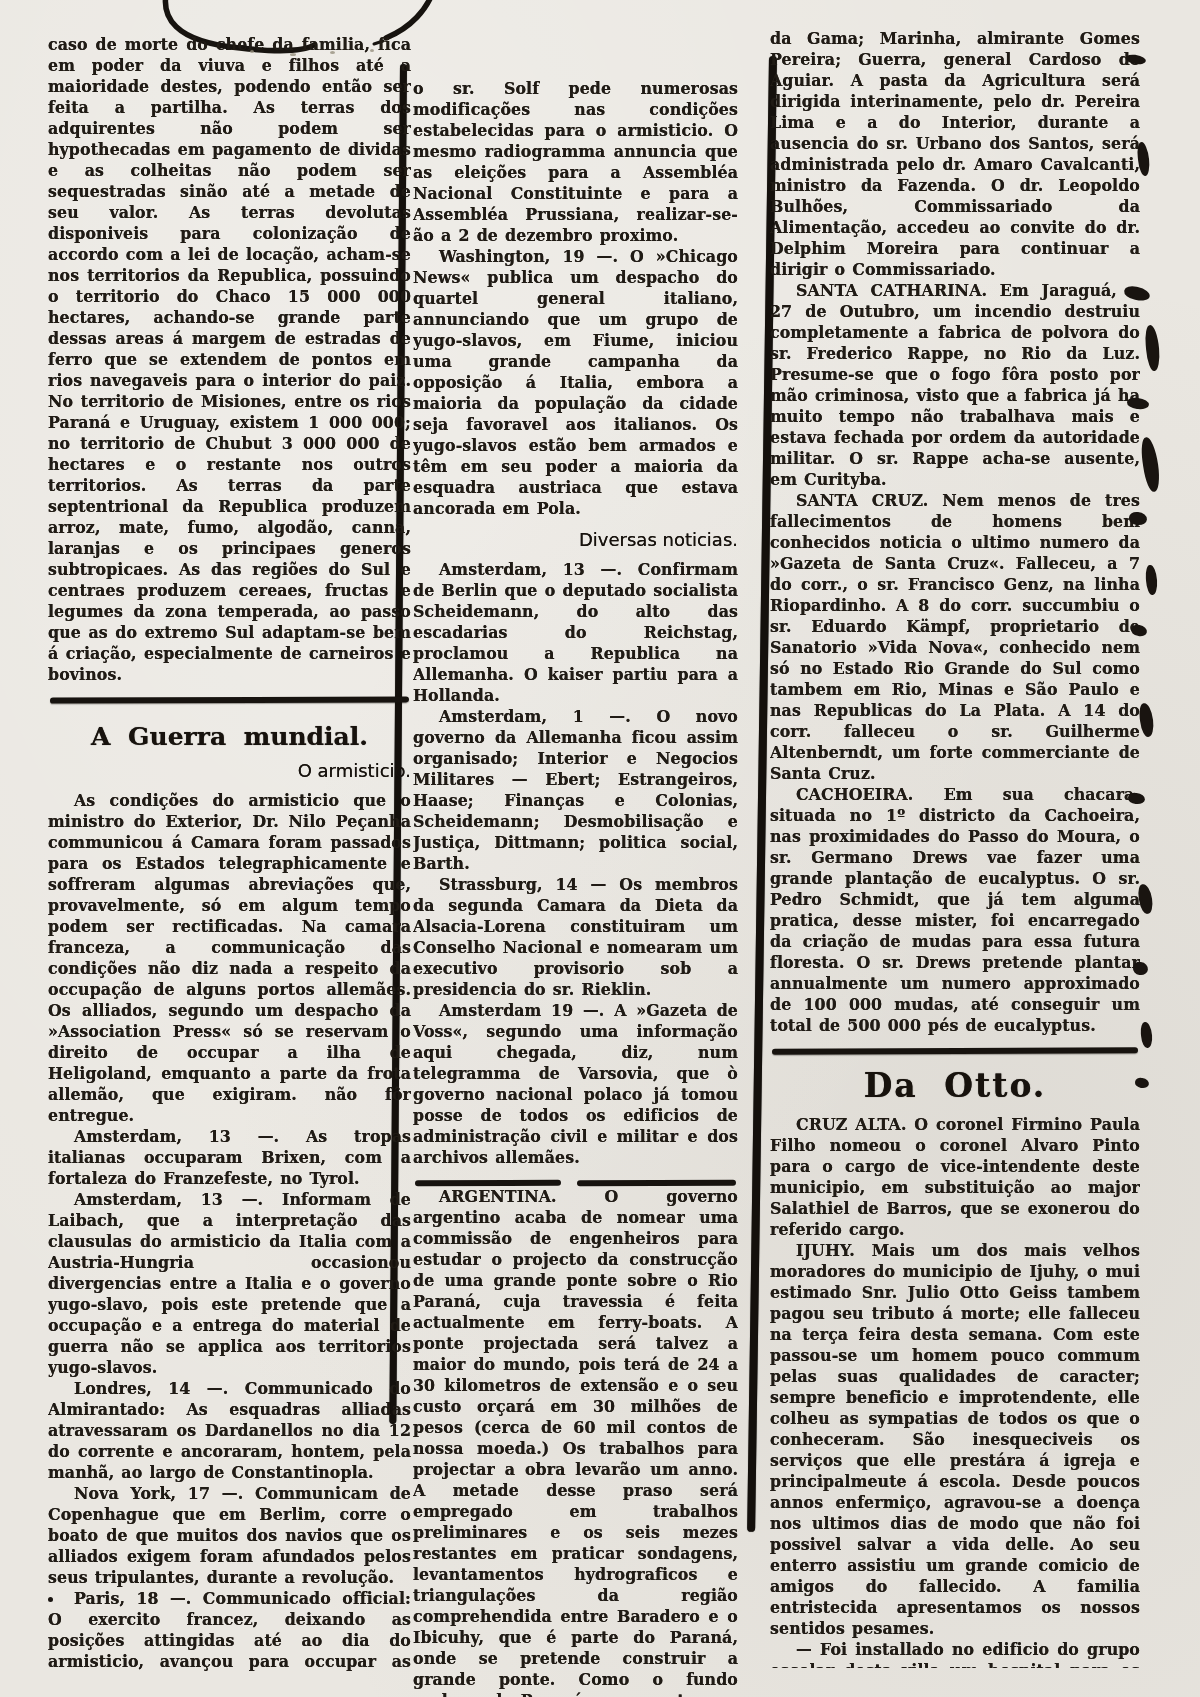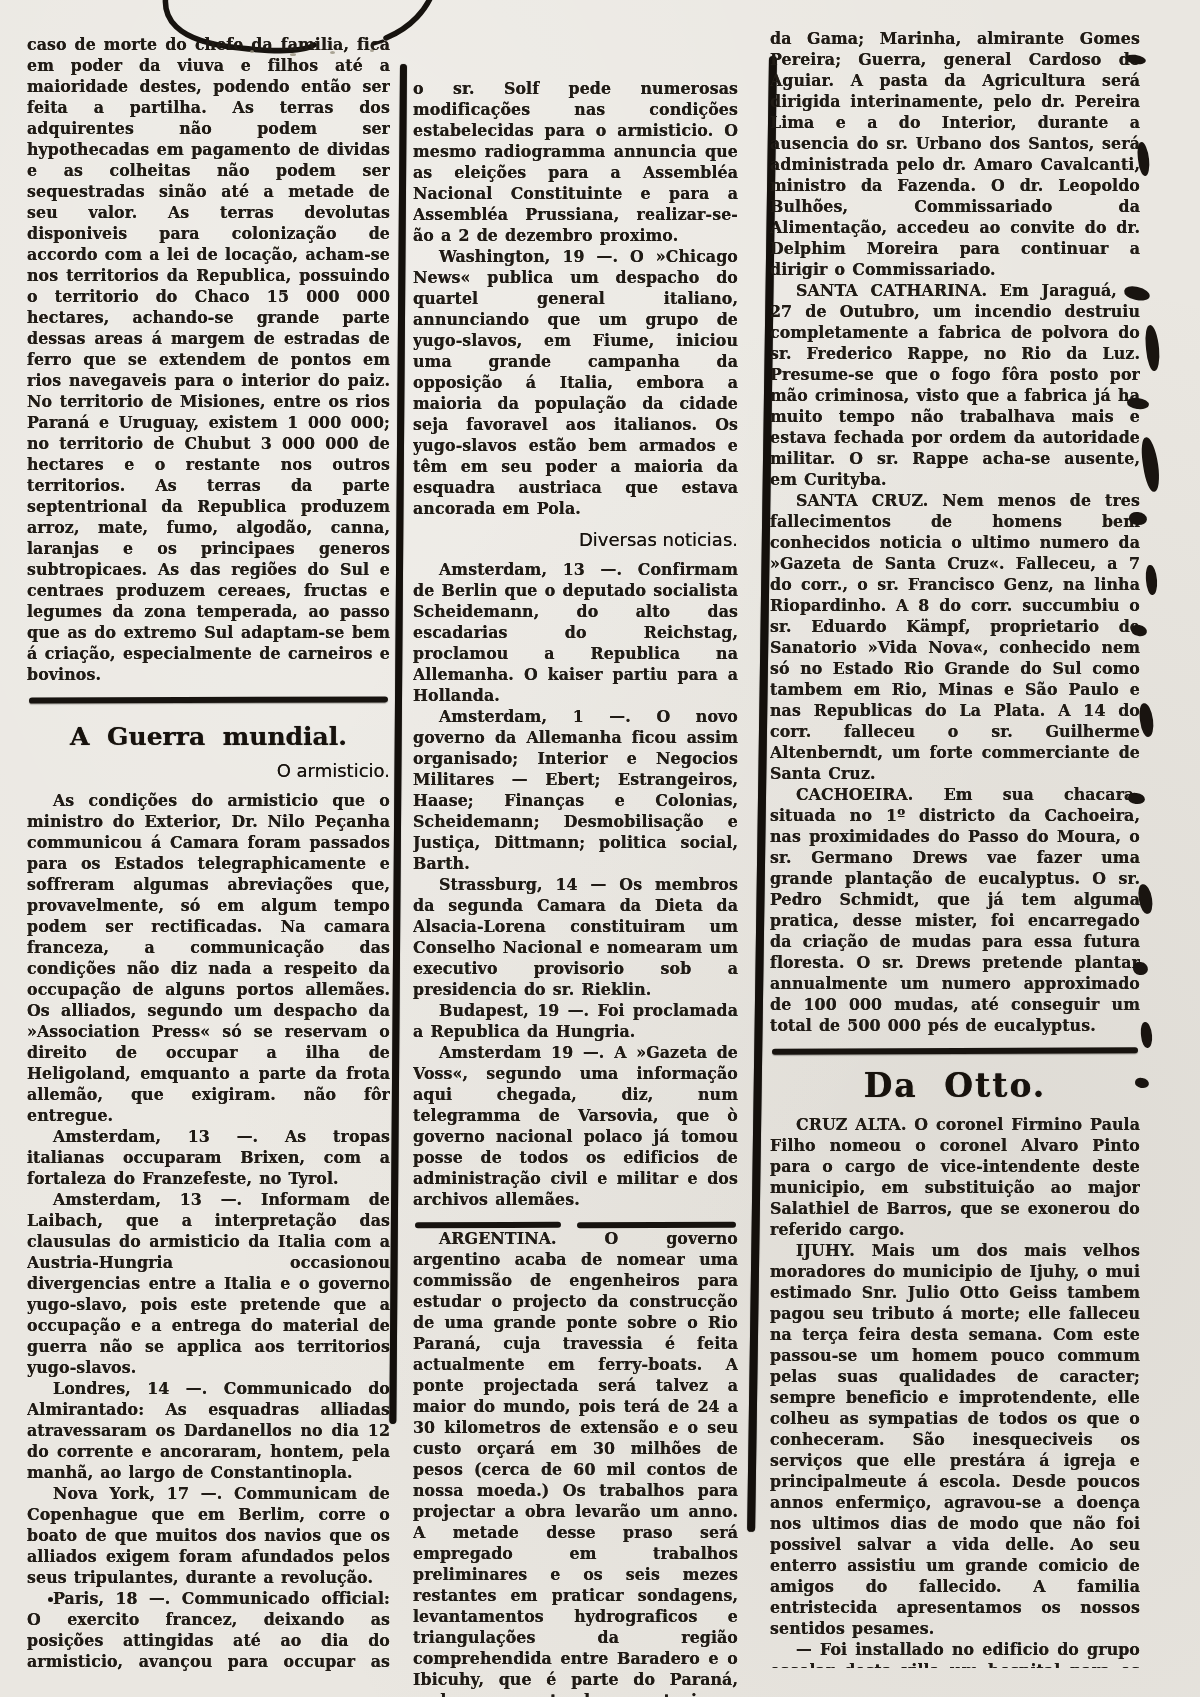--- a/index.html
+++ b/index.html
@@ -10,21 +10,21 @@
   }
   #page {
     position:relative; width:1200px; height:1697px; overflow:hidden;
     background:
       radial-gradient(ellipse at 30% 20%, rgba(255,255,255,.25), rgba(0,0,0,0) 60%),
       radial-gradient(ellipse at 85% 70%, rgba(120,115,105,.10), rgba(0,0,0,0) 55%),
       #eae7e1;
     color:#1d1813;
   }
   .col { position:absolute; overflow:hidden; }
-  #col1 { left:27px;  top:34px; width:363px; height:1640px; }
+  #col1 { left:48px;  top:34px; width:363px; height:1640px; }
   #col2 { left:413px; top:30px; width:325px; height:1660px;margin-top:48px; }
   #col3 { left:770px; top:28px; width:370px; height:1640px; }
 
   .para {
     margin:0; text-align:justify;
     font-size:15.8px; line-height:21px; font-weight:700;
     letter-spacing:.1px; word-spacing:1.5px;
     color:#201b15;
     text-shadow:0 0 .6px rgba(25,20,15,.85);
   }
@@ -103,21 +103,20 @@
 
   </div>
 
   <div class="col" id="col2">
     <p class="para flush">o sr. Solf pede numerosas modificações nas condições estabelecidas para o armisticio. O mesmo radiogramma annuncia que as eleições para a Assembléa Nacional Constituinte e para a Assembléa Prussiana, realizar-se-ão a 2 de dezembro proximo.</p>
     <p class="para indent">Washington, 19 —. O »Chicago News« publica um despacho do quartel general italiano, annunciando que um grupo de yugo-slavos, em Fiume, iniciou uma grande campanha da opposição á Italia, embora a maioria da população da cidade seja favoravel aos italianos. Os yugo-slavos estão bem armados e têm em seu poder a maioria da esquadra austriaca que estava ancorada em Pola.</p>
     <div class="subhead subhead-mid">Diversas noticias.</div>
     <p class="para indent">Amsterdam, 13 —. Confirmam de Berlin que o deputado socialista Scheidemann, do alto das escadarias do Reichstag, proclamou a Republica na Allemanha. O kaiser partiu para a Hollanda.</p>
     <p class="para indent">Amsterdam, 1 —. O novo governo da Allemanha ficou assim organisado; Interior e Negocios Militares — Ebert; Estrangeiros, Haase; Finanças e Colonias, Scheidemann; Desmobilisação e Justiça, Dittmann; politica social, Barth.</p>
     <p class="para indent">Strassburg, 14 — Os membros da segunda Camara da Dieta da Alsacia-Lorena constituiram um Conselho Nacional e nomearam um executivo provisorio sob a presidencia do sr. Rieklin.</p>
-    <p class="para indent">Budapest, 19 —. Foi proclamada a Republica da Hungria.</p>
     <p class="para indent">Amsterdam 19 —. A »Gazeta de Voss«, segundo uma informação aqui chegada, diz, num telegramma de Varsovia, que ò governo nacional polaco já tomou posse de todos os edificios de administração civil e militar e dos archivos allemães.</p>
     <div class="rule-split">
       <div class="seg seg-a"></div>
         <div class="seg seg-b"></div>
     </div>
     <p class="para indent">ARGENTINA. O governo argentino acaba de nomear uma commissão de engenheiros para estudar o projecto da construcção de uma grande ponte sobre o Rio Paraná, cuja travessia é feita actualmente em ferry-boats. A ponte projectada será talvez a maior do mundo, pois terá de 24 a 30 kilometros de extensão e o seu custo orçará em 30 milhões de pesos (cerca de 60 mil contos de nossa moeda.) Os trabalhos para projectar a obra levarão um anno. A metade desse praso será empregado em trabalhos preliminares e os seis mezes restantes em praticar sondagens, levantamentos hydrograficos e triangulações da região comprehendida entre Baradero e o Ibicuhy, que é parte do Paraná, onde se pretende construir a grande ponte. Como o fundo rochoso do Paraná, se encontra em quasi todo o seu curso a maior parte das vezes a 24 metros de profundidade, a construcção dos fundamentos das columnas elevarão enormemente o preço da referida obra. Com a construcção dessa ponte, a viagem de Buenos Aires á Assumpção será mais rapida, pois fica encurtada pelo menos quatro horas.</p>
 
   </div>
 
   <div class="col" id="col3">

